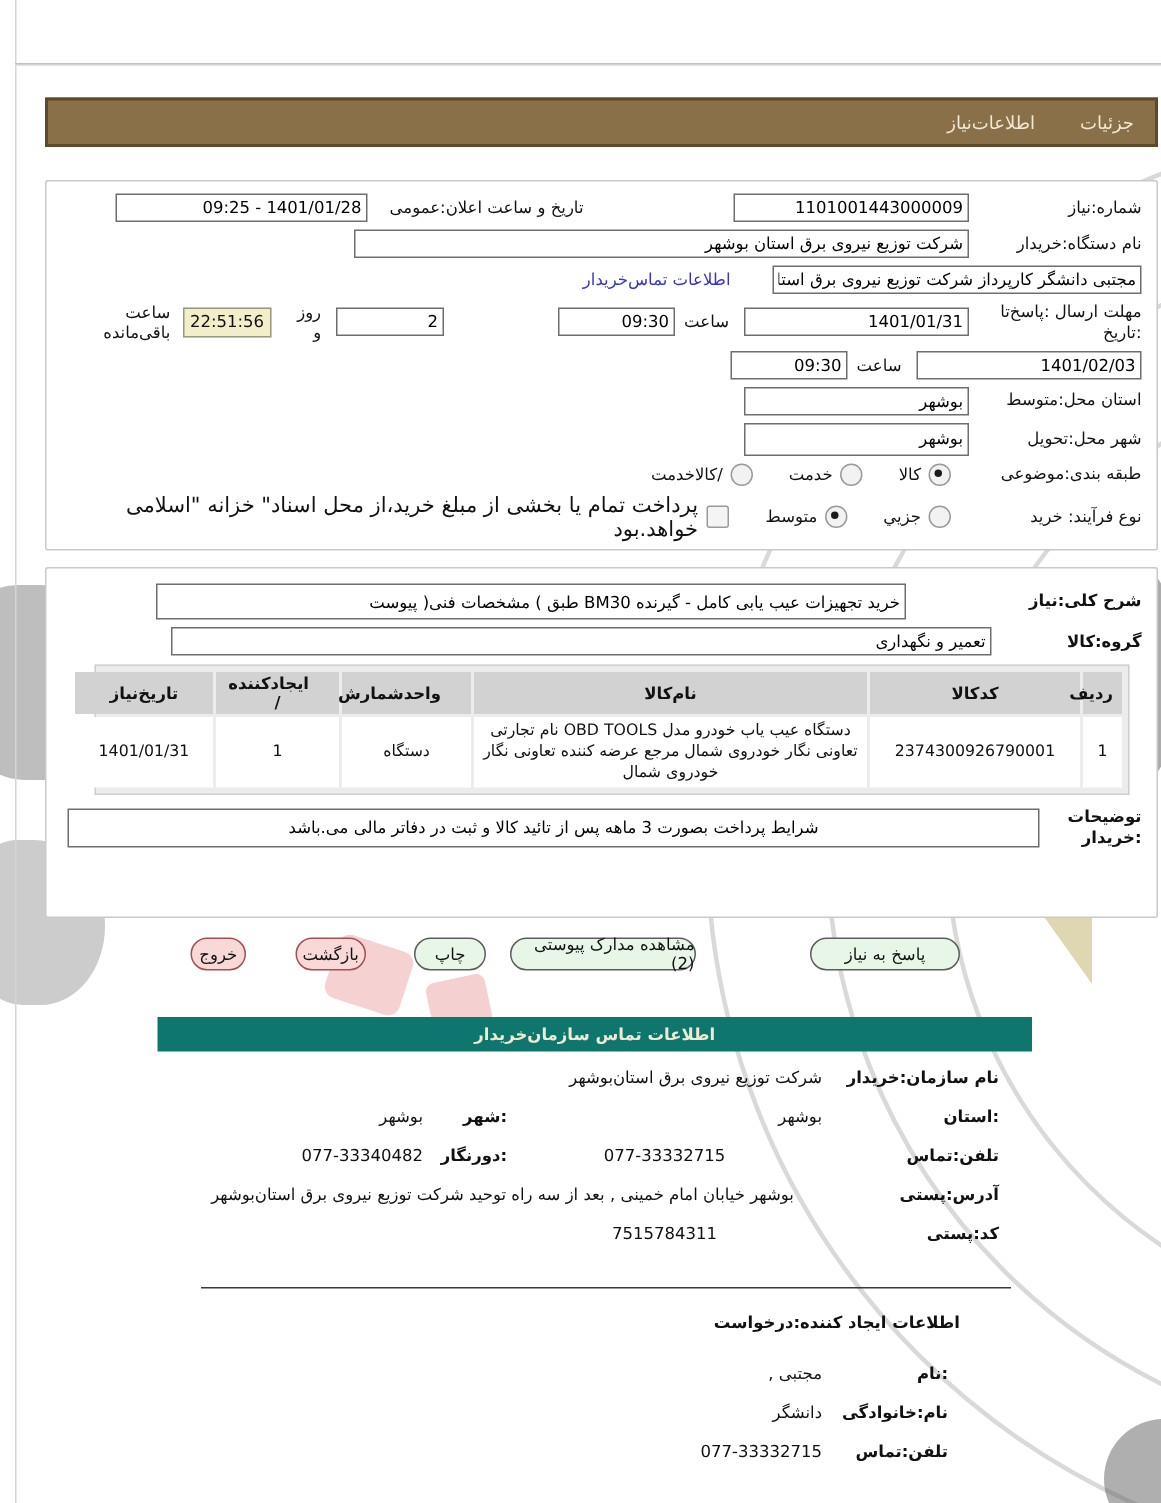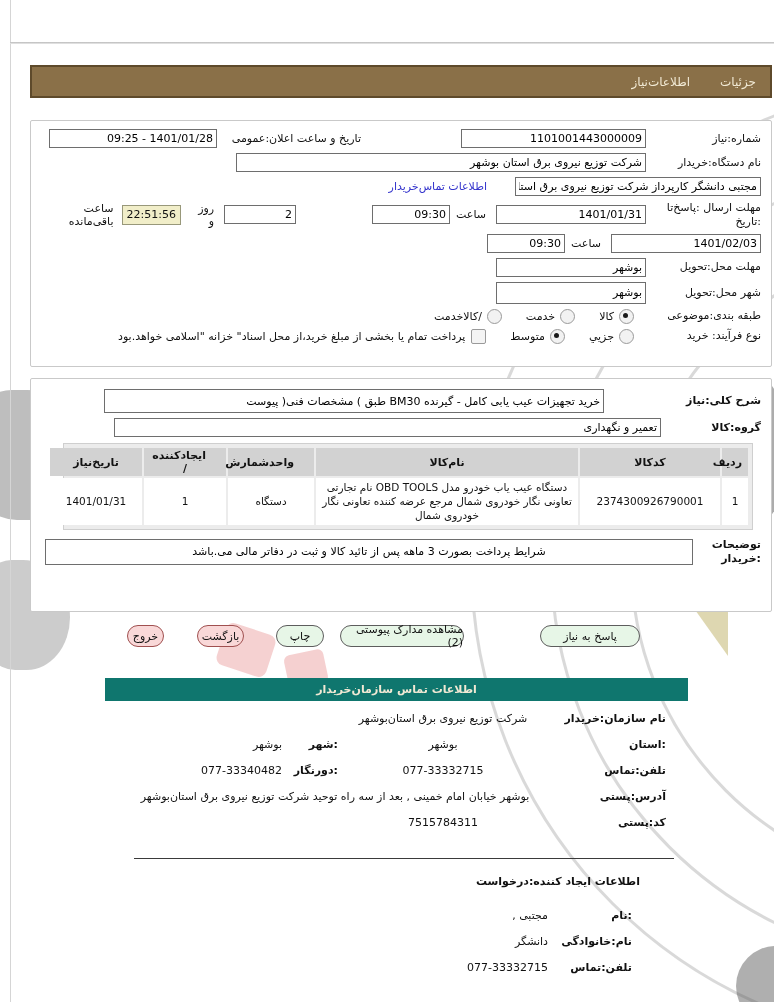--- a/index.html
+++ b/index.html
@@ -85,21 +85,21 @@
   #btn-back{width:47px;margin-left:33px;}
   #btn-exit{width:37px;}
 
   
   .bar2{position:absolute;left:105px;width:583px;top:678px;height:23px;box-sizing:border-box;
     background:#0f766e;color:#f1e9d4;font-weight:bold;display:flex;align-items:center;
     justify-content:center;z-index:2;font-size:11px;}
   .contact{position:absolute;left:105px;width:583px;top:712px;z-index:2;}
   .crow{display:flex;align-items:flex-start;min-height:26px;padding-right:22px;box-sizing:border-box;}
   .c-l1{width:118px;font-weight:bold;flex-shrink:0;}
-  .c-v1{width:210px;text-align:center;flex-shrink:0;}
+  .c-v1{width:210px;text-align:right;flex-shrink:0;}
   .c-l2{width:56px;font-weight:bold;flex-shrink:0;}
   .c-v2{width:160px;text-align:right;flex-shrink:0;}
   .c-wide{width:426px;text-align:center;line-height:1.3;}
   .sep{border:none;border-top:1px solid #3a3a3a;width:540px;margin:16px 14px 0 28px;}
   .creator{margin-top:16px;}
   .creator .head{font-weight:bold;padding-right:48px;margin-bottom:14px;}
   .krow{display:flex;align-items:center;min-height:26px;padding-right:56px;box-sizing:border-box;}
   .k-l{width:84px;font-weight:bold;flex-shrink:0;}
   .k-v{width:170px;text-align:right;flex-shrink:0;}
 </style>
@@ -123,21 +123,21 @@
 
 <div class="tabbar">
   <span class="tab">جزئیات</span>
   <span class="tab">اطلاعات‌نیاز</span>
 </div>
 
 <div class="panel" id="panel-main">
 
   <div class="frow">
     <span class="flabel">شماره:نیاز</span>
-    <input class="f-input ltr" style="width: 185px;" readonly="" value="1101001443000009">
+    <input class="f-input ltr" style="width: 157px;" readonly="" value="1101001443000009">
     <span style="margin-right:100px;width:138px">تاریخ و ساعت اعلان:عمومی</span>
     <input class="f-input ltr" style="width: 168px; margin-right: 6px;" readonly="" value="09:25 - 1401/01/28">
   </div>
 
   <div class="frow">
     <span class="flabel">نام دستگاه:خریدار</span>
     <input class="f-input" style="width: 410px;" readonly="" value="شرکت توزیع نیروی برق استان بوشهر">
   </div>
 
   <div class="frow">
@@ -159,21 +159,21 @@
     <span>ساعت باقی‌مانده</span>
   </div>
 
   <div class="frow">
     <input class="f-input ltr" style="width: 150px;" readonly="" value="1401/02/03">
     <span class="inline-label">ساعت</span>
     <input class="f-input ltr" style="width: 78px;" readonly="" value="09:30">
   </div>
 
   <div class="frow">
-    <span class="flabel">مهلت محل:تحویل</span>
+    <span class="flabel">استان محل:متوسط</span>
     <input class="f-input" style="width: 150px;" readonly="" value="بوشهر">
   </div>
 
   <div class="frow">
     <span class="flabel">شهر محل:تحویل</span>
     <input class="f-input" style="width: 150px; height: 22px;" readonly="" value="بوشهر">
   </div>
 
   <div class="frow">
     <span class="flabel">طبقه بندی:موضوعی</span>
@@ -185,21 +185,21 @@
     <span class="opt-label">/کالاخدمت</span>
   </div>
 
   <div class="frow">
     <span class="flabel">نوع فرآیند: خرید</span>
     <span class="radio" style="margin-right:12px"></span>
     <span class="opt-label">جزیي</span>
     <span class="radio checked"></span>
     <span class="opt-label">متوسط</span>
     <span class="checkbox"></span>
-    <span style="margin-right:6px;font-size:11px">پرداخت تمام یا بخشی از مبلغ خرید،از محل اسناد" خزانه "اسلامی خواهد.بود</span>
+    <span style="margin-right:6px;font-size:14px">پرداخت تمام یا بخشی از مبلغ خرید،از محل اسناد" خزانه "اسلامی خواهد.بود</span>
   </div>
 </div>
 
 <div class="panel" id="panel-desc">
 
   <div class="frow">
     <span class="flabel bold" style="width:157px">شرح کلی:نیاز</span>
     <input class="f-input" style="width: 500px; height: 24px;" readonly="" value="خرید تجهیزات عیب یابی کامل - گیرنده BM30 طبق ) مشخصات فنی( پیوست">
   </div>
 

